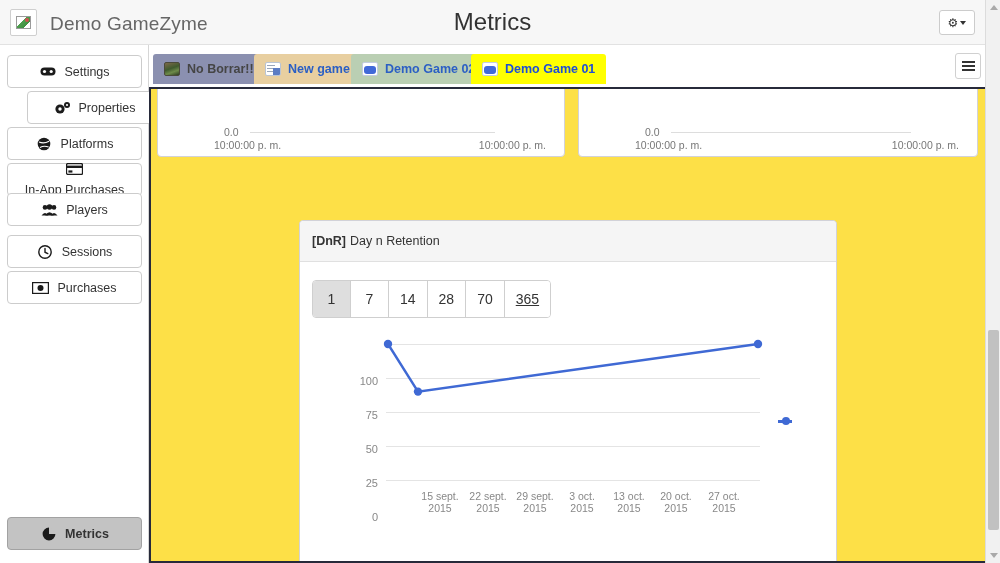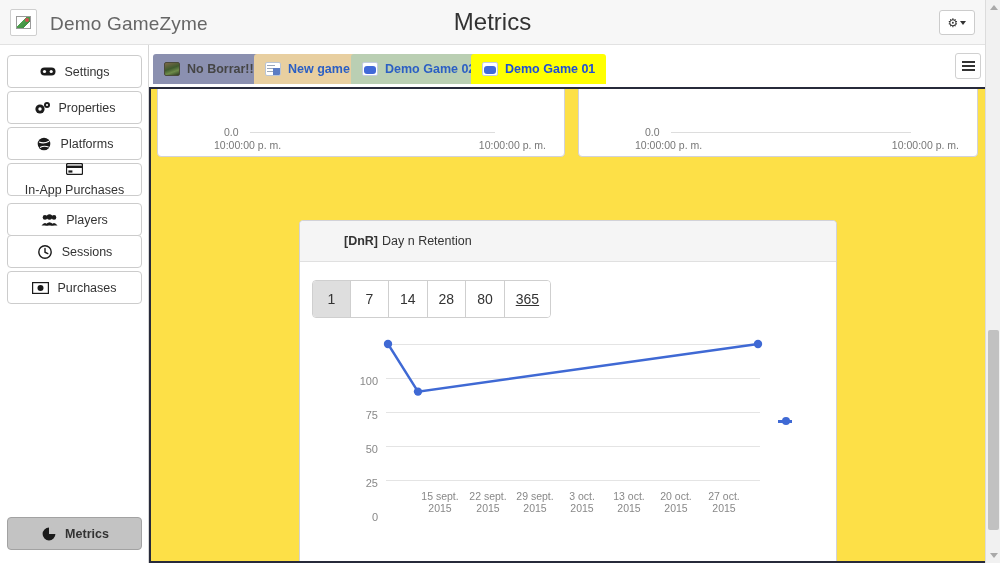--- a/index.html
+++ b/index.html
@@ -273,21 +273,21 @@
     height: 41px;
     background: #f5f5f5;
     border-bottom: 1px solid #e0e0e0;
     border-radius: 4px 4px 0 0;
     display: flex;
     align-items: center;
     padding-left: 12px;
     font-size: 12.5px;
     color: #333333;
   }
-  .card-head b { margin-right: 4px; margin-left: 32px; }
+  .card-head b { margin-right: 4px; }
   .card-body { position: relative; height: 307px; }
 
   .btn-group {
     position: absolute;
     left: 12px; top: 18px;
     display: flex;
     border: 1px solid #cfcfcf;
     border-radius: 4px;
     overflow: hidden;
   }
@@ -408,21 +408,21 @@
       <span class="ico">
         <svg width="16" height="11" viewBox="0 0 16 11">
             <rect x="0.5" y="1.5" width="15" height="8" rx="4" fill="#1b1b1b"></rect>
             <circle cx="4.5" cy="5.5" r="1.6" fill="#fff"></circle>
             <circle cx="11.2" cy="5.5" r="1.6" fill="#fff"></circle>
           </svg>
       </span>
       <span>Settings</span>
     </div>
 
-    <div class="side-btn" style="top:46px;">
+    <div class="side-btn" style="top:46px;margin-left:20px;">
       <span class="ico">
         <svg width="17" height="14" viewBox="0 0 17 14">
             <circle cx="6" cy="8" r="4.6" fill="#1b1b1b"></circle>
             <circle cx="6" cy="8" r="1.7" fill="#fff"></circle>
             <circle cx="13" cy="4" r="3" fill="#1b1b1b"></circle>
             <circle cx="13" cy="4" r="1.1" fill="#fff"></circle>
           </svg>
       </span>
       <span>Properties</span>
     </div>
@@ -442,21 +442,21 @@
       <span class="ico">
         <svg width="17" height="12" viewBox="0 0 17 12">
             <rect x="0.5" y="0.5" width="16" height="11" rx="1.5" fill="none" stroke="#1b1b1b" stroke-width="1.3"></rect>
             <rect x="0.5" y="2.6" width="16" height="2.4" fill="#1b1b1b"></rect>
             <rect x="2.4" y="7.4" width="4" height="2.2" fill="#1b1b1b"></rect>
           </svg>
       </span>
       <span>In-App Purchases</span>
     </div>
 
-    <div class="side-btn" style="top:158px;">
+    <div class="side-btn" style="top:148px;">
       <span class="ico">
         <svg width="17" height="12" viewBox="0 0 17 12">
             <circle cx="4" cy="3.4" r="2.3" fill="#1b1b1b"></circle>
             <circle cx="13" cy="3.4" r="2.3" fill="#1b1b1b"></circle>
             <circle cx="8.5" cy="3" r="2.8" fill="#1b1b1b"></circle>
             <path d="M0.5 11.5 Q4 6.4 7.5 11.5Z" fill="#1b1b1b"></path>
             <path d="M9.5 11.5 Q13 6.4 16.5 11.5Z" fill="#1b1b1b"></path>
             <path d="M4.2 11.5 Q8.5 5.2 12.8 11.5Z" fill="#1b1b1b"></path>
           </svg>
       </span>
@@ -548,21 +548,21 @@
           <span>Day n Retention</span>
         </div>
 
         <div class="card-body">
 
           <div class="btn-group">
             <div class="bg-btn active">1</div>
             <div class="bg-btn">7</div>
             <div class="bg-btn">14</div>
             <div class="bg-btn">28</div>
-            <div class="bg-btn">80</div>
+            <div class="bg-btn">70</div>
             <div class="bg-btn">365</div>
           </div>
 
           <div class="chart-area">
             <div class="plot">
 
               <div class="gridline" style="top:0px;">
                 <span class="ylab">100</span>
               </div>
               <div class="gridline" style="top:34px;">

